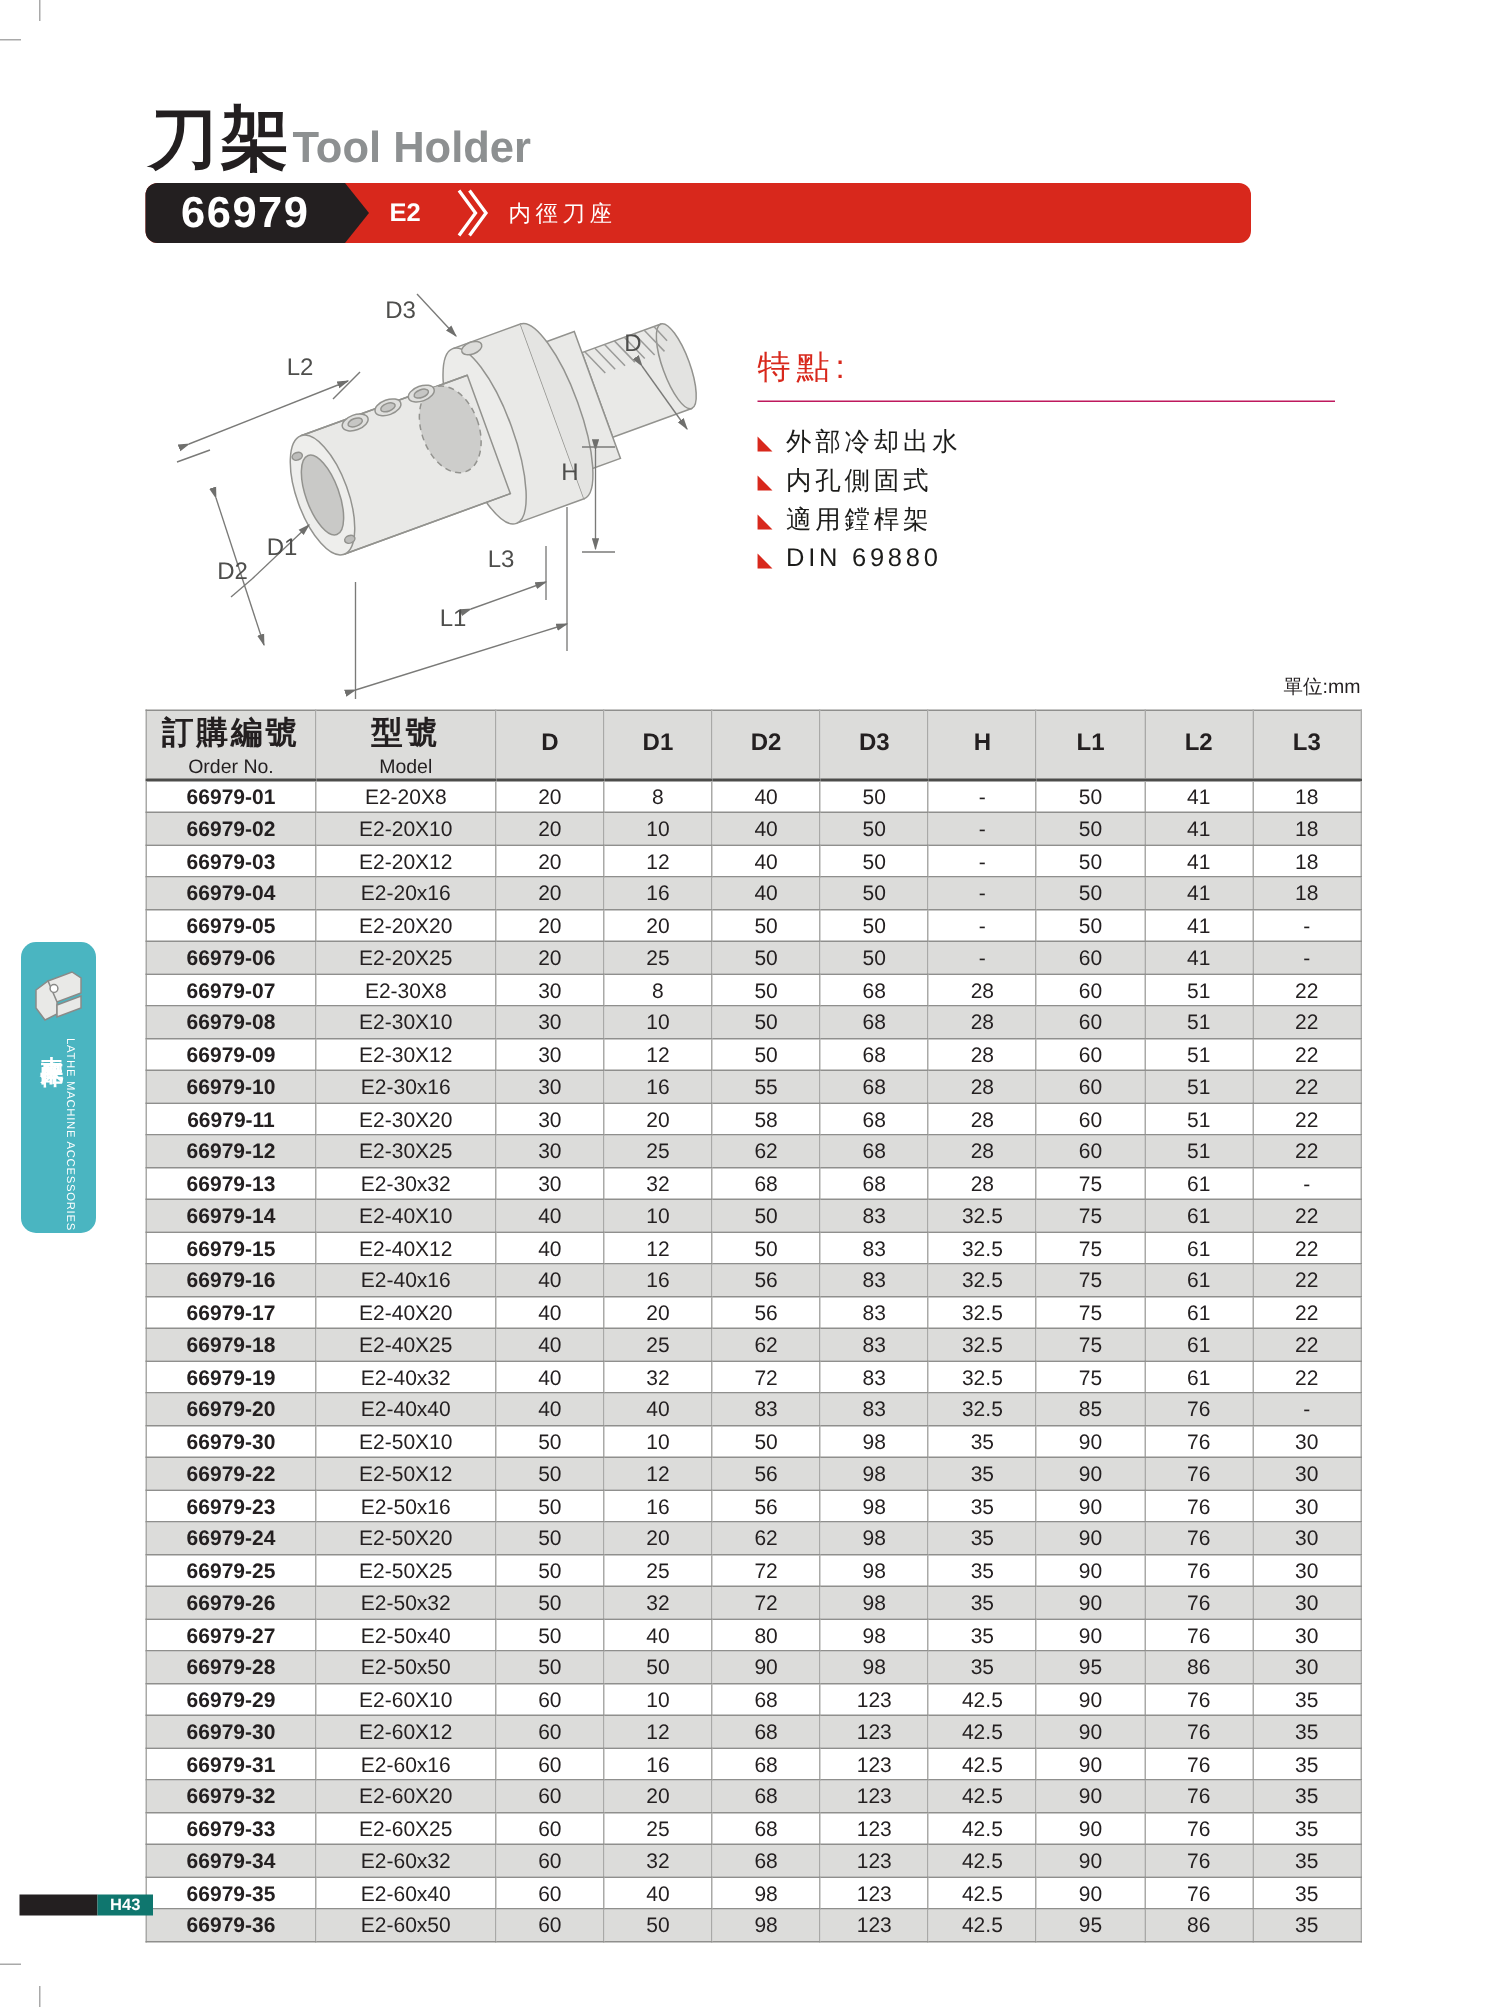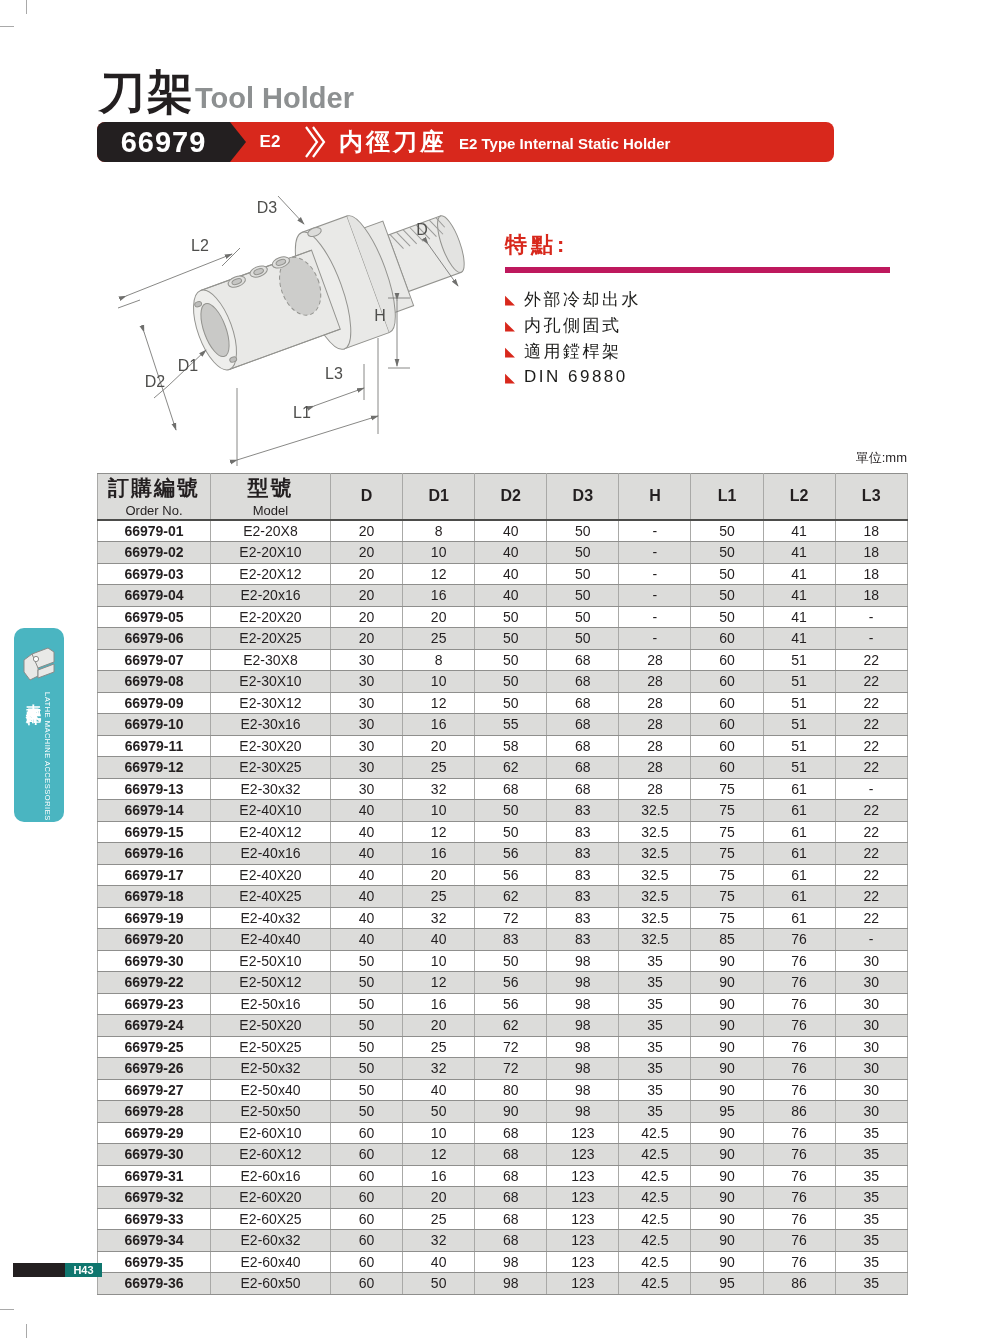--- a/index.html
+++ b/index.html
@@ -25,33 +25,33 @@
     background:#d8281c; border-radius:8px; }
   #banner-black { position:absolute; left:0; top:0; width:133px; height:40px;
     background:#231f20; border-radius:8px 0 0 8px; display:flex; align-items:center; justify-content:center; }
   #banner-black-arrow { position:absolute; left:133px; top:0; width:0; height:0;
     border-top:20px solid transparent; border-bottom:20px solid transparent; border-left:16px solid #231f20; }
   #banner-order { font-size:29px; font-weight:bold; color:#ffffff; letter-spacing:1px; }
   #banner-series { position:absolute; left:150px; top:0; width:46px; height:40px;
     display:flex; align-items:center; justify-content:center; color:#fff; font-weight:bold; font-size:17px; }
   #banner-chevron { position:absolute; left:206px; top:4px; }
   #banner-title-zh { position:absolute; left:242px; top:0; height:40px; display:flex; align-items:center;
-    color:#fff; font-size:24px; font-weight:bold; letter-spacing:3px; }
+    color:#fff; font-size:15px; font-weight:normal; letter-spacing:3px; }
   #banner-title-en { position:absolute; left:362px; top:0; height:42px; display:flex; align-items:center;
     color:#fff; font-size:15px; font-weight:bold; }
 
   
   #diagram { position:absolute; left:110px; top:188px; width:360px; height:285px; }
   #diagram svg { position:absolute; left:0; top:0; }
   .dim-label { position:absolute; font-size:16px; color:#4e4e4c; transform:translate(-50%,-50%); }
 
   
   #features { position:absolute; left:505px; top:230px; width:385px; }
-  #features-heading { font-size:22px; font-weight:bold; color:#d8281c; letter-spacing:4px;
-    border-bottom:6px solid #be185d; padding-bottom:7px; }
+  #features-heading { font-size:22px; font-weight:normal; color:#d8281c; letter-spacing:4px;
+    border-bottom:1px solid #be185d; padding-bottom:7px; }
   #features-list { margin-top:13px; }
   .feature-item { display:flex; align-items:center; gap:9px; height:26px; }
   .feature-marker { color:#d8281c; font-size:13px; line-height:1; }
   .feature-text { font-size:17px; letter-spacing:2.5px; color:#1c1c1a; }
 
   
   #unit-label { position:absolute; left:97px; top:449px; width:810px; text-align:right; font-size:13px; color:#231f20; }
 
   
   #spec-table { position:absolute; left:97px; top:473px; width:810px; border-collapse:collapse;
@@ -105,21 +105,20 @@
     <div id="banner-black">
       <span id="banner-order">66979</span>
     </div>
     <div id="banner-black-arrow"></div>
     <span id="banner-series">E2</span>
     <svg id="banner-chevron" width="24" height="32" viewBox="0 0 24 32">
       <polyline points="3,1 14,16 3,31" fill="none" stroke="#ffffff" stroke-width="2.2"></polyline>
       <polyline points="10,1 21,16 10,31" fill="none" stroke="#ffffff" stroke-width="2.2"></polyline>
     </svg>
     <span id="banner-title-zh">内徑刀座</span>
-    <span id="banner-title-en">E2 Type Internal Static Holder</span>
   </div>
 
   <div id="diagram">
     <svg width="360" height="285" viewBox="0 0 360 285">
       <defs>
         <marker id="arr" markerWidth="9" markerHeight="7" refX="8" refY="3.5" orient="auto">
           <polygon points="0,0.8 9,3.5 0,6.2" fill="#6f6f6d"></polygon>
         </marker>
       </defs>
       <g transform="rotate(-20 105 142)" stroke="#93938f" stroke-width="1">

